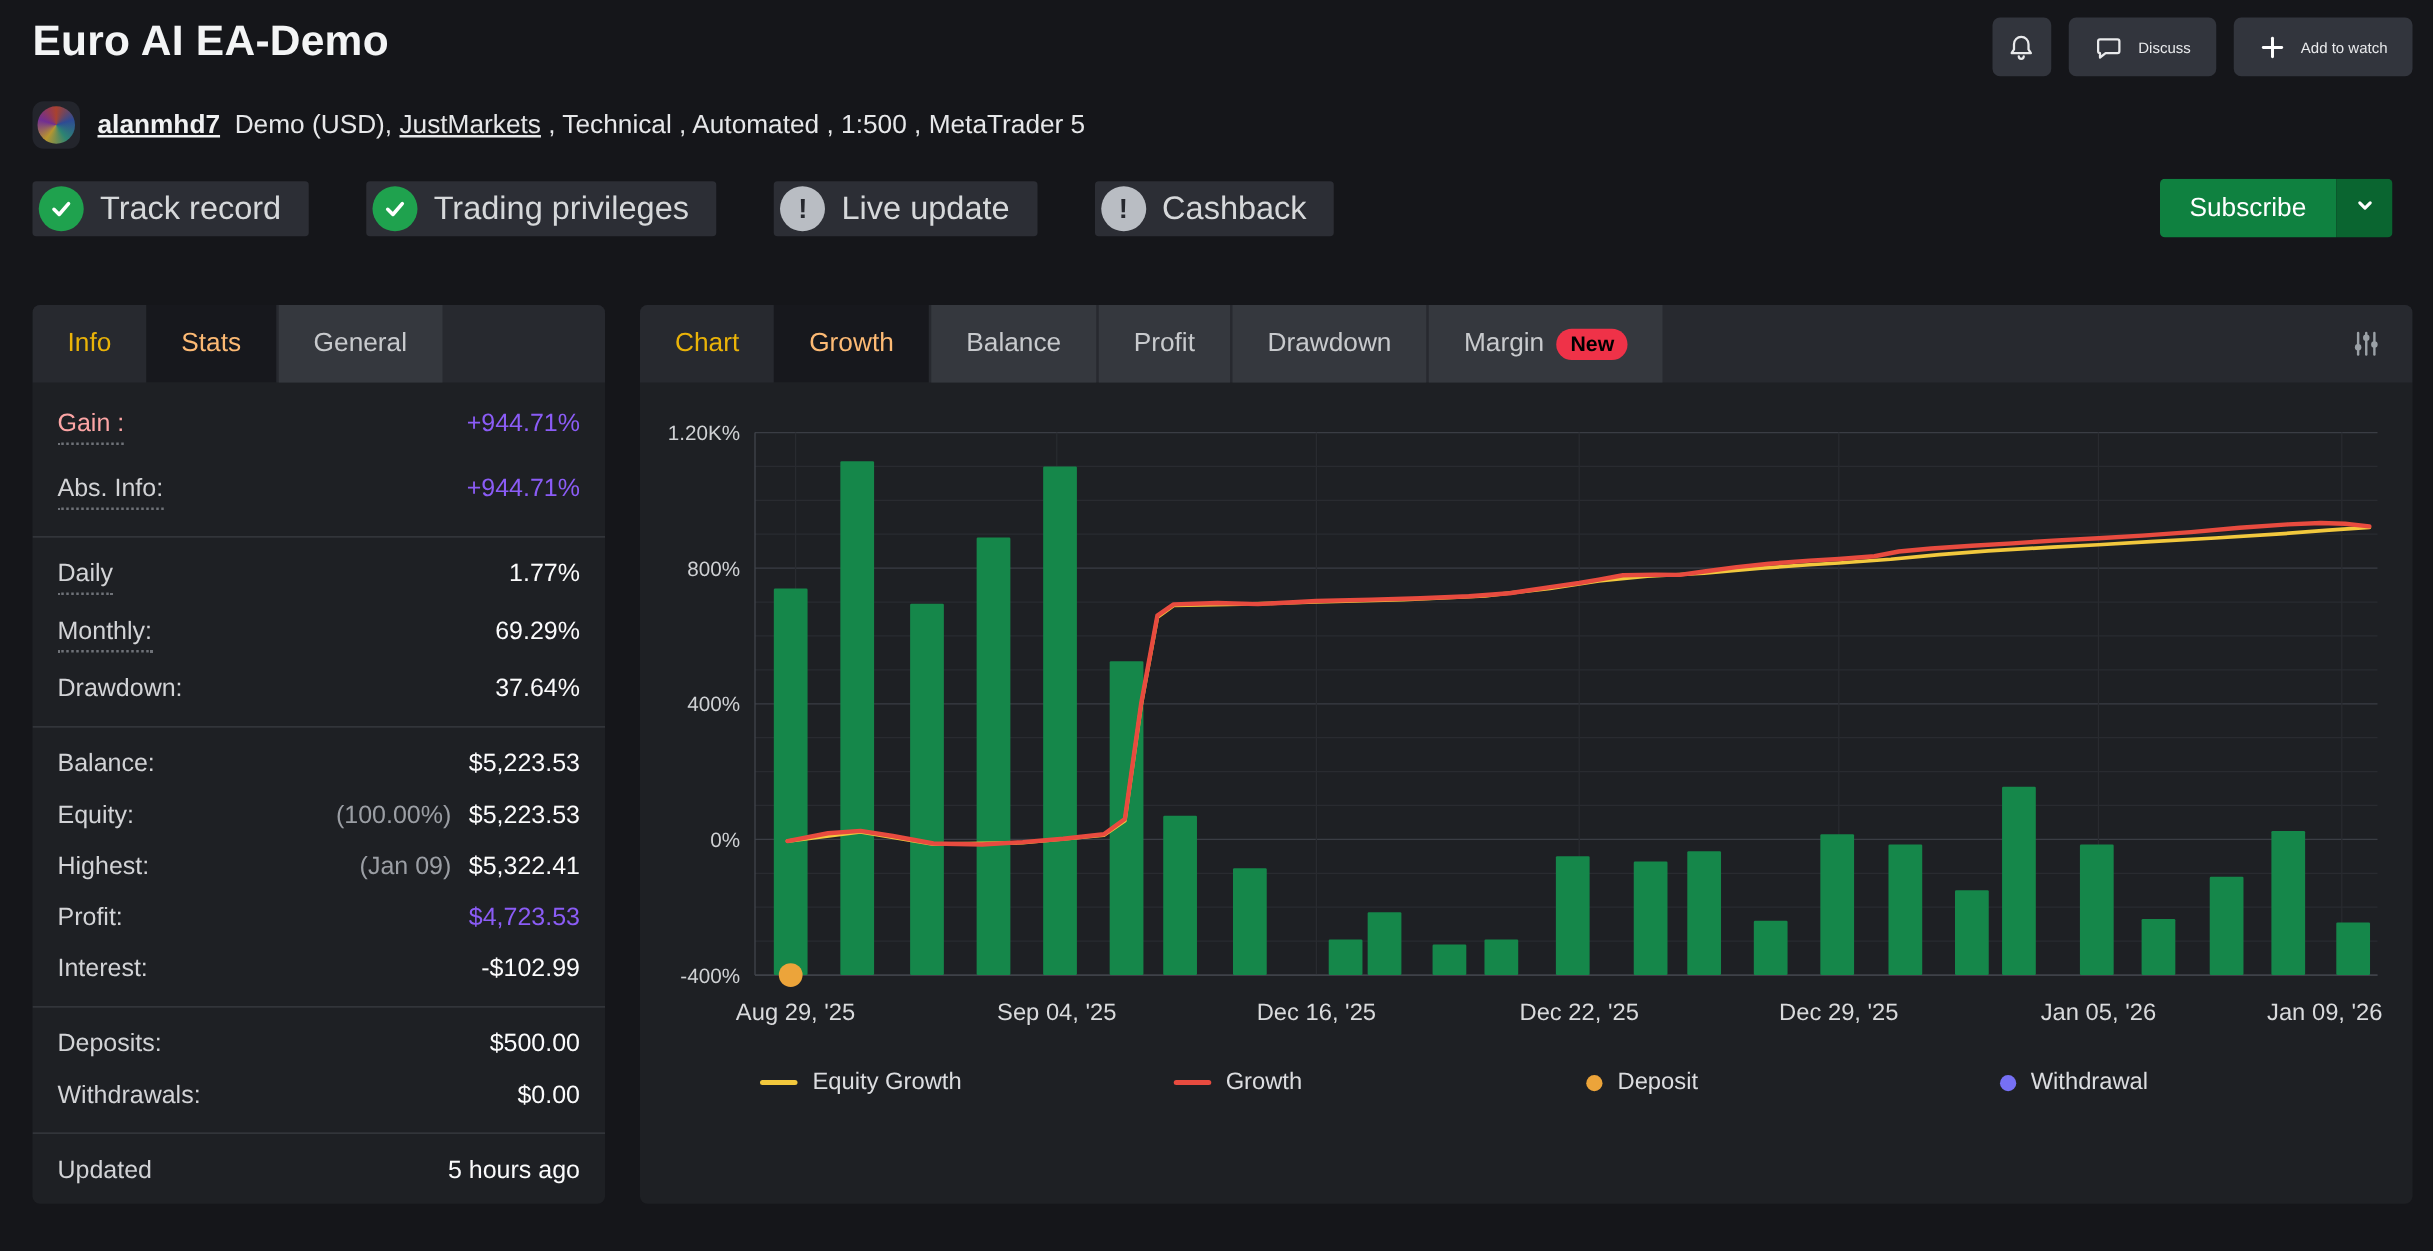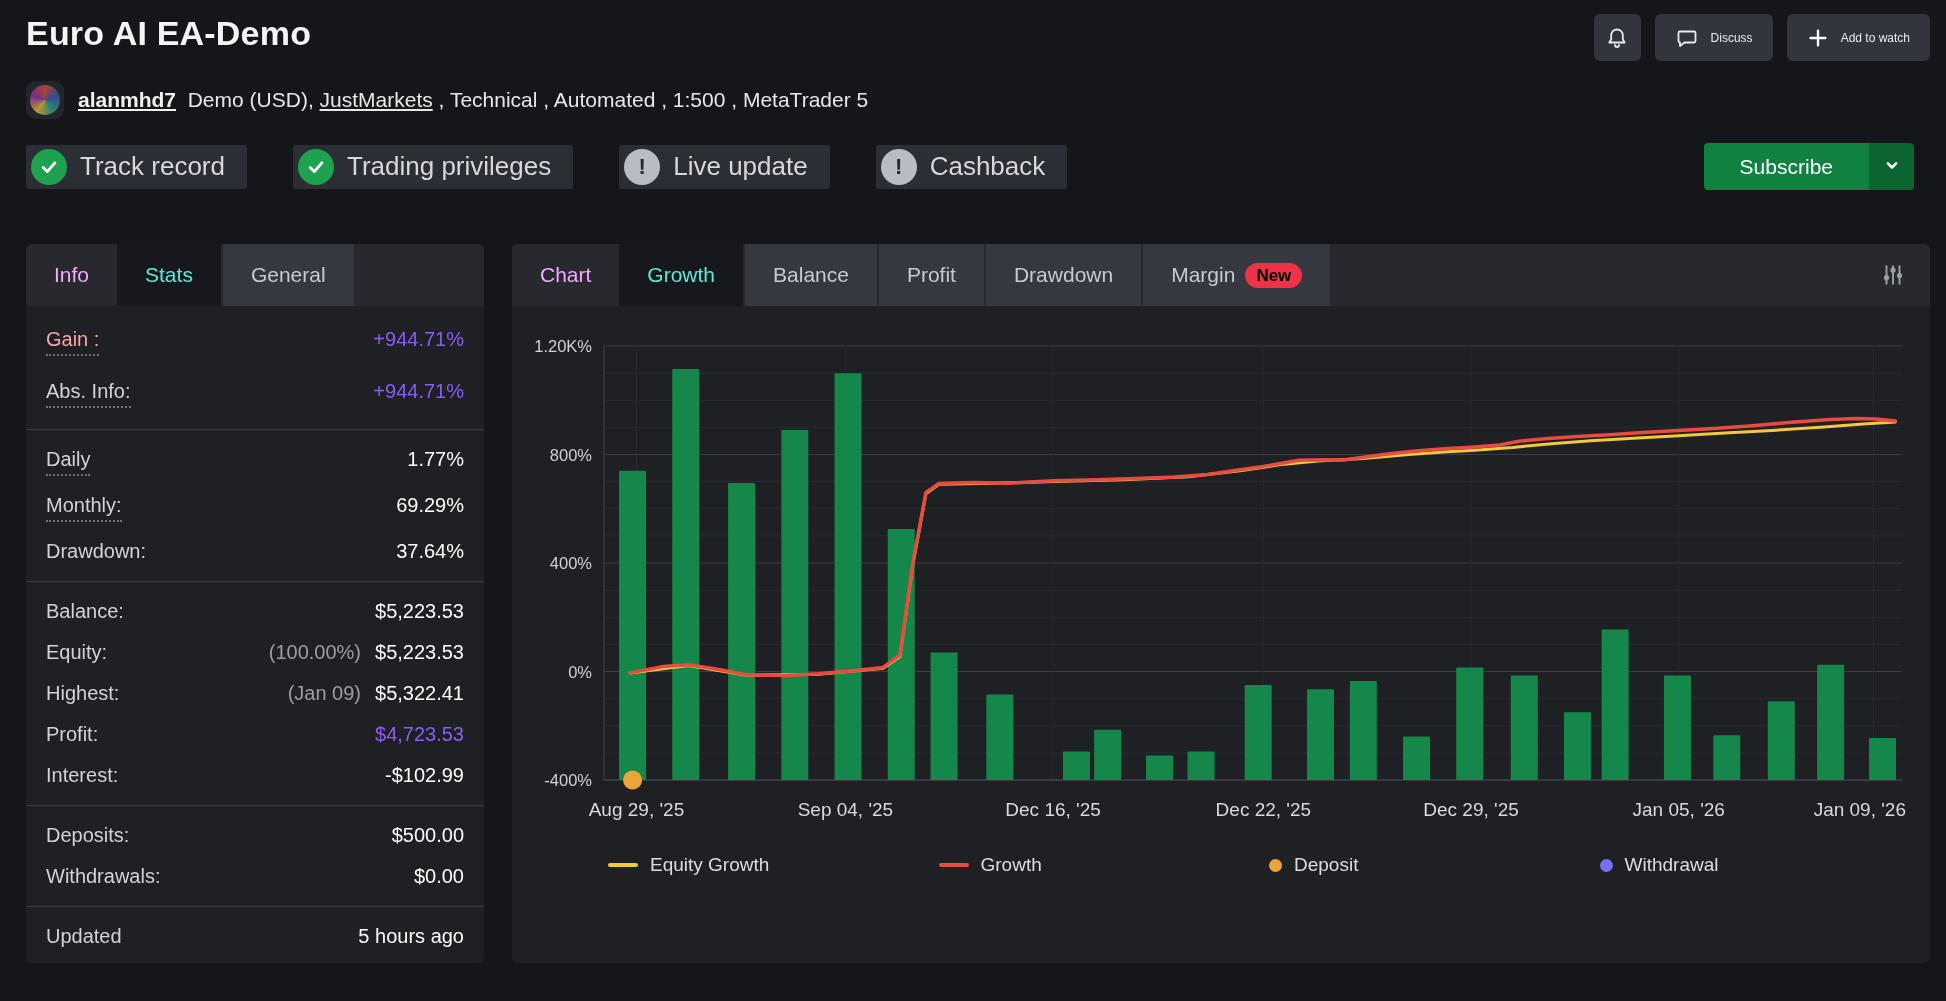--- a/index.html
+++ b/index.html
@@ -26,32 +26,32 @@
 
   
   .badge-row { display:flex; align-items:center; padding:24px 16px 0 26px; }
   .badges { display:flex; gap:46px; }
   .badge { display:flex; align-items:center; gap:13px; background:#2c2e35; border-radius:3px; height:44px; padding:0 22px 0 5px; }
   .circ { width:36px; height:36px; border-radius:50%; display:flex; align-items:center; justify-content:center; flex:0 0 auto; }
   .circ.ok { background:#1fa24e; }
   .circ.warn { background:#b9bdc3; color:#26282e; font-weight:800; font-size:22px; }
   .badge-label { font-size:26px; color:#d6d8da; }
   .subscribe { margin-left:auto; margin-right:16px; display:flex; height:47px; border-radius:4px; overflow:hidden; cursor:pointer; }
-  .sub-main { background:#0f8140; color:#fff; font-size:21px; display:flex; align-items:center; padding:0 36px; }
+  .sub-main { background:#0f8140; color:#fff; font-size:21px; display:flex; align-items:center; padding:0 24px; }
   .sub-arrow { background:#0a6530; width:45px; display:flex; align-items:center; justify-content:center; }
 
   
   .content { display:flex; gap:28px; padding:54px 16px 0 26px; }
   .panel { background:#1e2024; border-radius:6px; height:719px; overflow:hidden; }
   .stats-panel { width:458px; flex:0 0 auto; }
   .chart-panel { flex:1 1 auto; display:flex; flex-direction:column; }
 
   .tabstrip { display:flex; align-items:stretch; height:62px; background:#27292f; flex:0 0 auto; }
-  .tab { display:flex; align-items:center; gap:10px; padding:0 28px; font-size:21px; color:#f0abfc; cursor:pointer; }
-  .tab--active { background:#17181d; color:#5eead4; }
+  .tab { display:flex; align-items:center; gap:10px; padding:0 28px; font-size:21px; color:#eab308; cursor:pointer; }
+  .tab--active { background:#17181d; color:#fdba74; }
   .tab--box { background:#35383e; color:#c8cacd; margin-left:2px; }
   .newpill { background:#ef3248; color:#000000; font-size:17px; font-weight:700; padding:4px 11px; border-radius:999px; line-height:1; }
   .sliders { margin-left:auto; align-self:center; margin-right:24px; cursor:pointer; display:flex; }
 
   
   .stats-body { padding-top:10px; font-size:20px; }
   .srow { display:flex; align-items:baseline; justify-content:space-between; padding:9px 20px; }
   .srow.big { padding:12px 20px; }
   .slabel { color:#d2d3d6; }
   .slabel.bold { font-weight:400; color:#fca5a5; }

